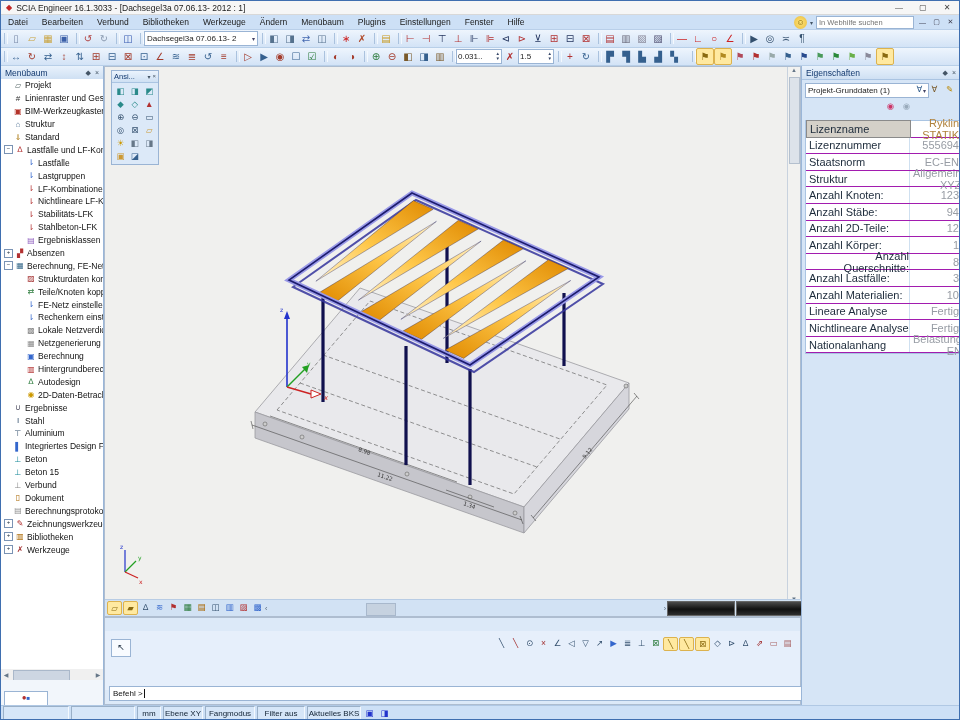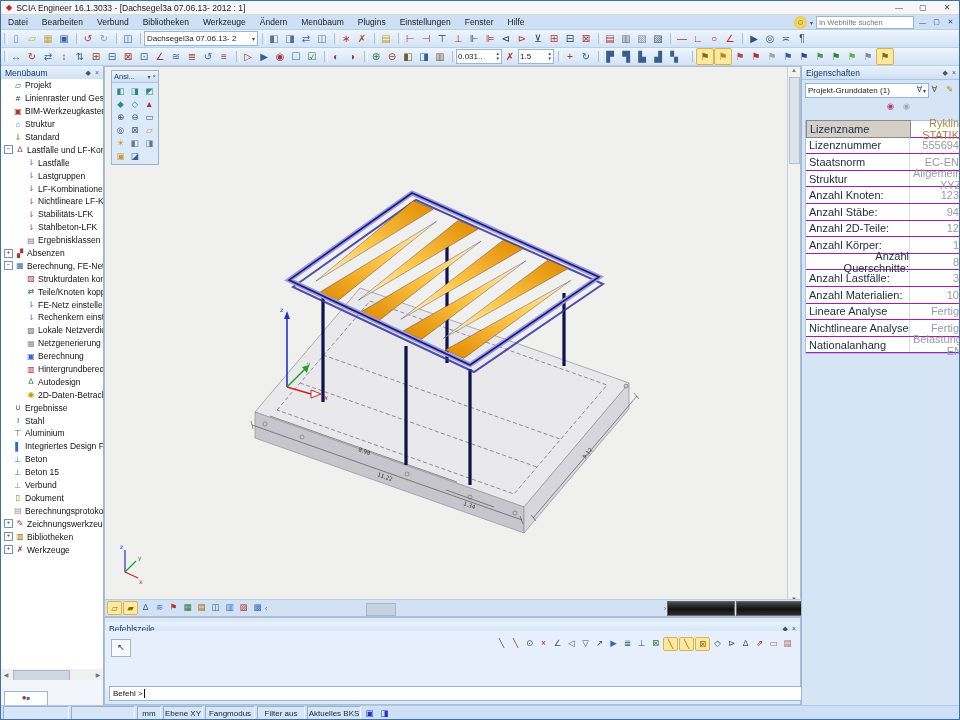--- a/index.html
+++ b/index.html
@@ -653,27 +653,20 @@
       <span class="trk">
         <span class="th"></span>
       </span>
       <span class="a">›</span>
       <span class="preview"></span>
       <span class="preview" style="width:64px"></span>
     </div>
   </div>
 
   <div id="cmdpanel" class="r">
-    <div class="phead" style="margin-top:4px">
-      <span>Befehlszeile</span>
-      <span class="pb">
-        <span>◆</span>
-        <span>×</span>
-      </span>
-    </div>
     <div class="body">
       <span id="cmdcursor">↖</span>
       <span id="snaprow" class="small">
           <span class="ico sm" style="color: rgb(52, 80, 110);">╲</span>
           <span class="ico sm" style="color: rgb(163, 48, 48);">╲</span>
           <span class="ico sm" style="color: rgb(52, 80, 110);">⊙</span>
           <span class="ico sm" style="color: rgb(163, 48, 48);">×</span>
           <span class="ico sm" style="color: rgb(52, 80, 110);">∠</span>
           <span class="ico sm" style="color: rgb(52, 80, 110);">◁</span>
           <span class="ico sm" style="color: rgb(52, 80, 110);">▽</span>

